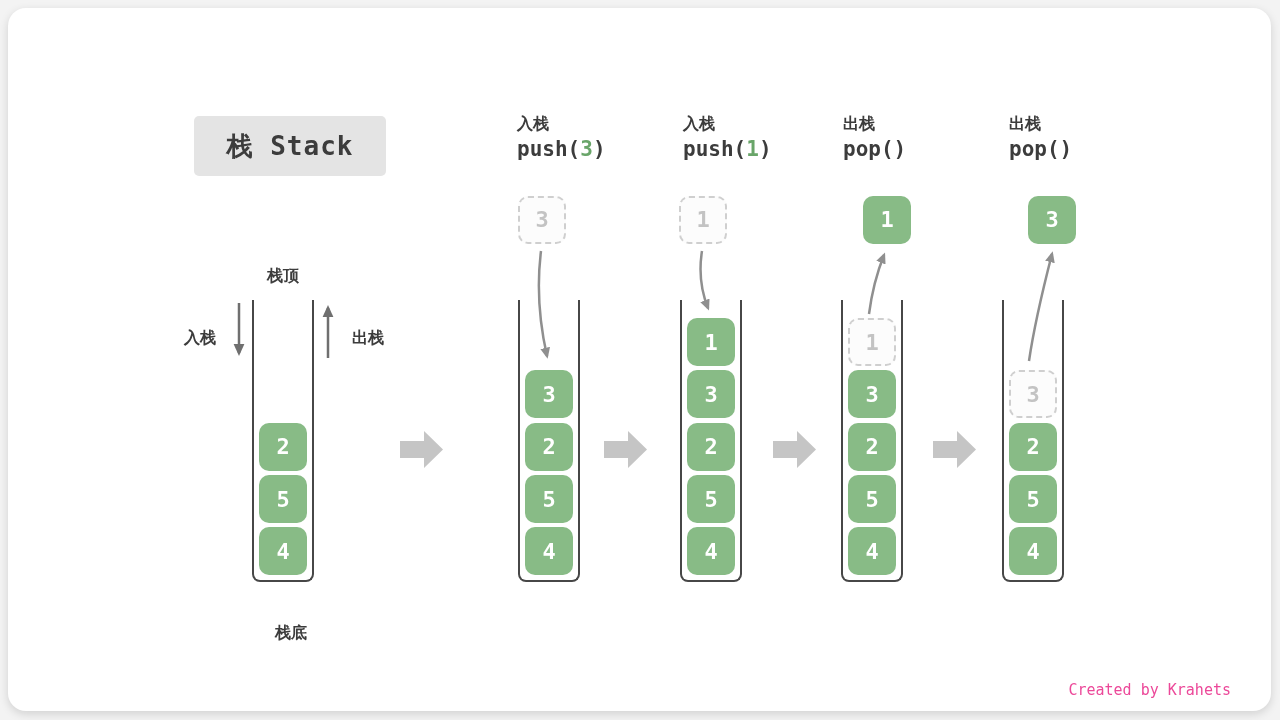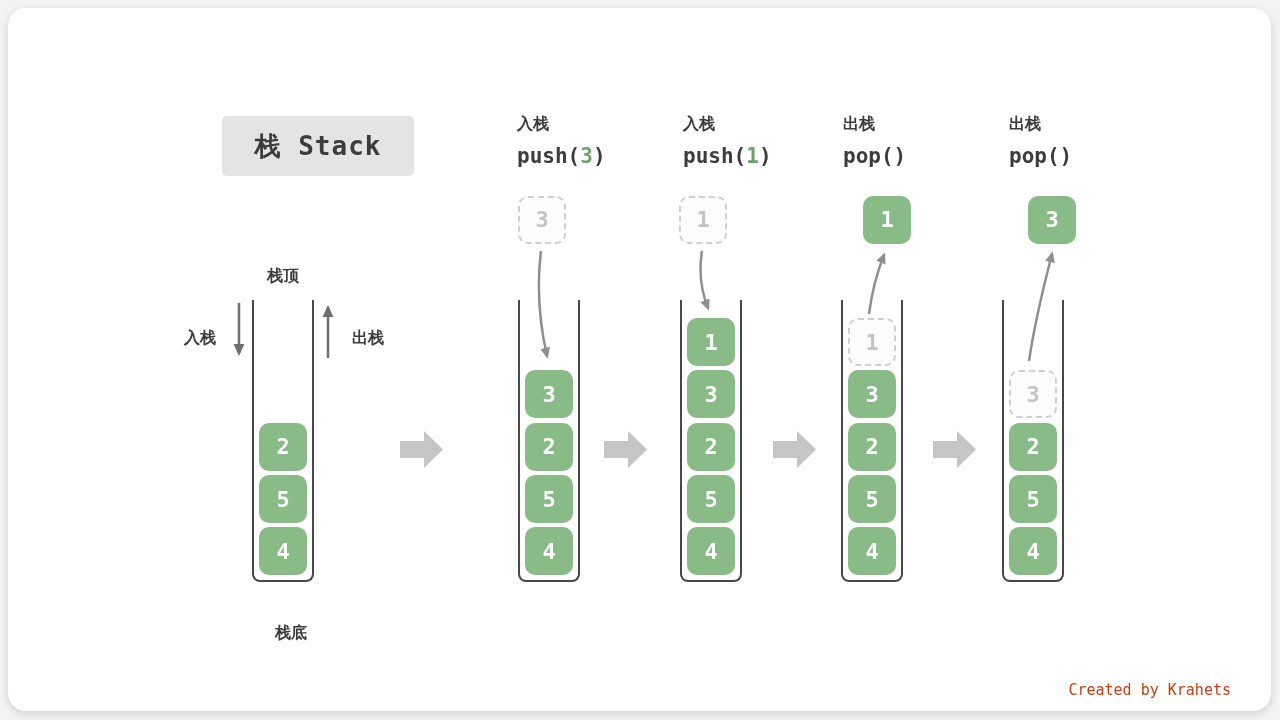--- a/index.html
+++ b/index.html
@@ -1,36 +1,36 @@
 <!DOCTYPE html>
 <html><head>
 <meta charset="utf-8">
 <style>
   html,body{margin:0;padding:0;width:1280px;height:720px;background:#f3f3f3;font-family:"DejaVu Sans",sans-serif;}
   #card{position:absolute;left:8px;top:8px;width:1263px;height:703px;background:#ffffff;border-radius:18px;
         box-shadow:0 3px 10px rgba(0,0,0,0.14);overflow:hidden;}
   .abs{position:absolute;}
   #title-badge{left:186px;top:108px;width:192px;height:60px;background:#e4e4e4;border-radius:5px;
         display:flex;align-items:center;justify-content:center;
-        font-family:"DejaVu Sans Mono",monospace;font-size:26px;font-weight:600;color:#3c3c3c;letter-spacing:1px;margin-left:28px;}
+        font-family:"DejaVu Sans Mono",monospace;font-size:26px;font-weight:600;color:#3c3c3c;letter-spacing:1px;}
   .cn-label{font-size:16px;font-weight:700;color:#3c3c3c;line-height:26px;}
   .op-label{top:103px;width:130px;}
-  .op-code{margin-top:7px;font-family:"DejaVu Sans Mono",monospace;font-size:21px;font-weight:600;color:#3c3c3c;}
+  .op-code{font-family:"DejaVu Sans Mono",monospace;font-size:21px;font-weight:600;color:#3c3c3c;}
   .op-code .arg{color:#69a569;font-weight:700;}
   .stack-container{top:300px;width:62px;height:282px;border:2px solid #474747;border-top:none;
         border-radius:0 0 8px 8px;box-sizing:border-box;background:transparent;}
   .cell{width:48px;height:48px;border-radius:10px;background:#88bb86;color:#ffffff;
         display:flex;align-items:center;justify-content:center;box-sizing:border-box;
         font-family:"DejaVu Sans Mono",monospace;font-size:22px;font-weight:700;}
   .cell.dashed{background:#fcfcfc;border:2.5px dashed #cfcfcf;color:#c3c3c3;}
   #label-stack-top{left:259px;top:243px;margin-top:12px;}
   #label-stack-bottom{left:267px;top:612px;}
   #label-push{left:176px;top:317px;}
   #label-pop{left:344px;top:317px;}
-  #watermark{right:40px;top:673px;font-family:"DejaVu Sans Mono",monospace;font-size:15px;color:#c2410c;}
+  #watermark{right:40px;top:673px;font-family:"DejaVu Sans Mono",monospace;font-size:15px;color:#ec4899;}
   svg#arrow-layer{position:absolute;left:0;top:0;pointer-events:none;}
 </style>
 </head>
 <body>
 
 <div id="card">
 
   <div id="title-badge" class="abs">
     <span>栈 Stack</span>
   </div>

